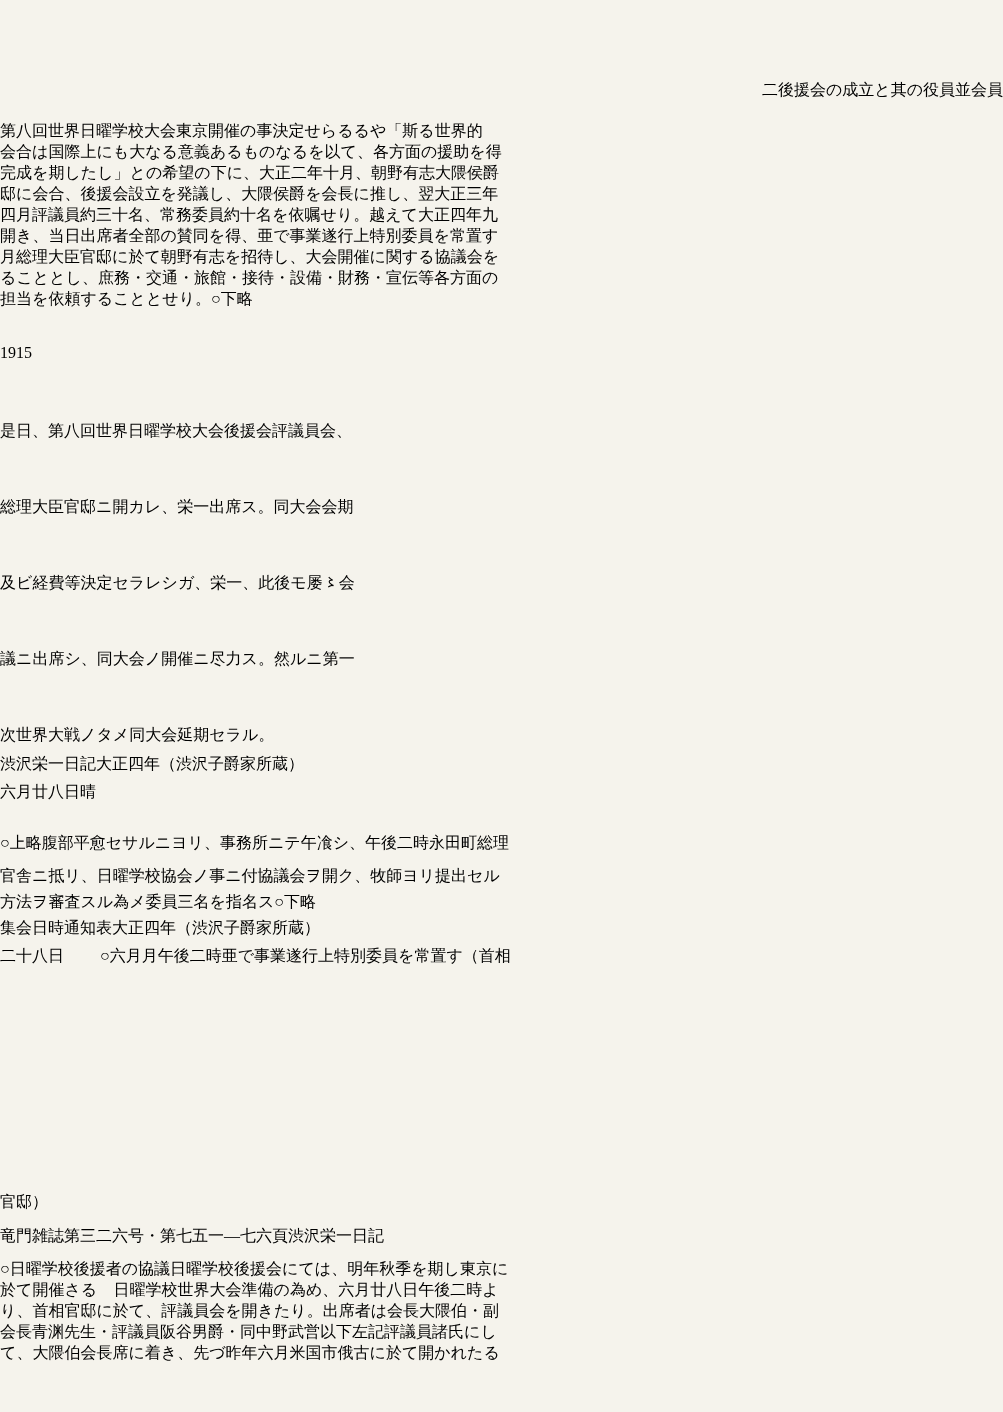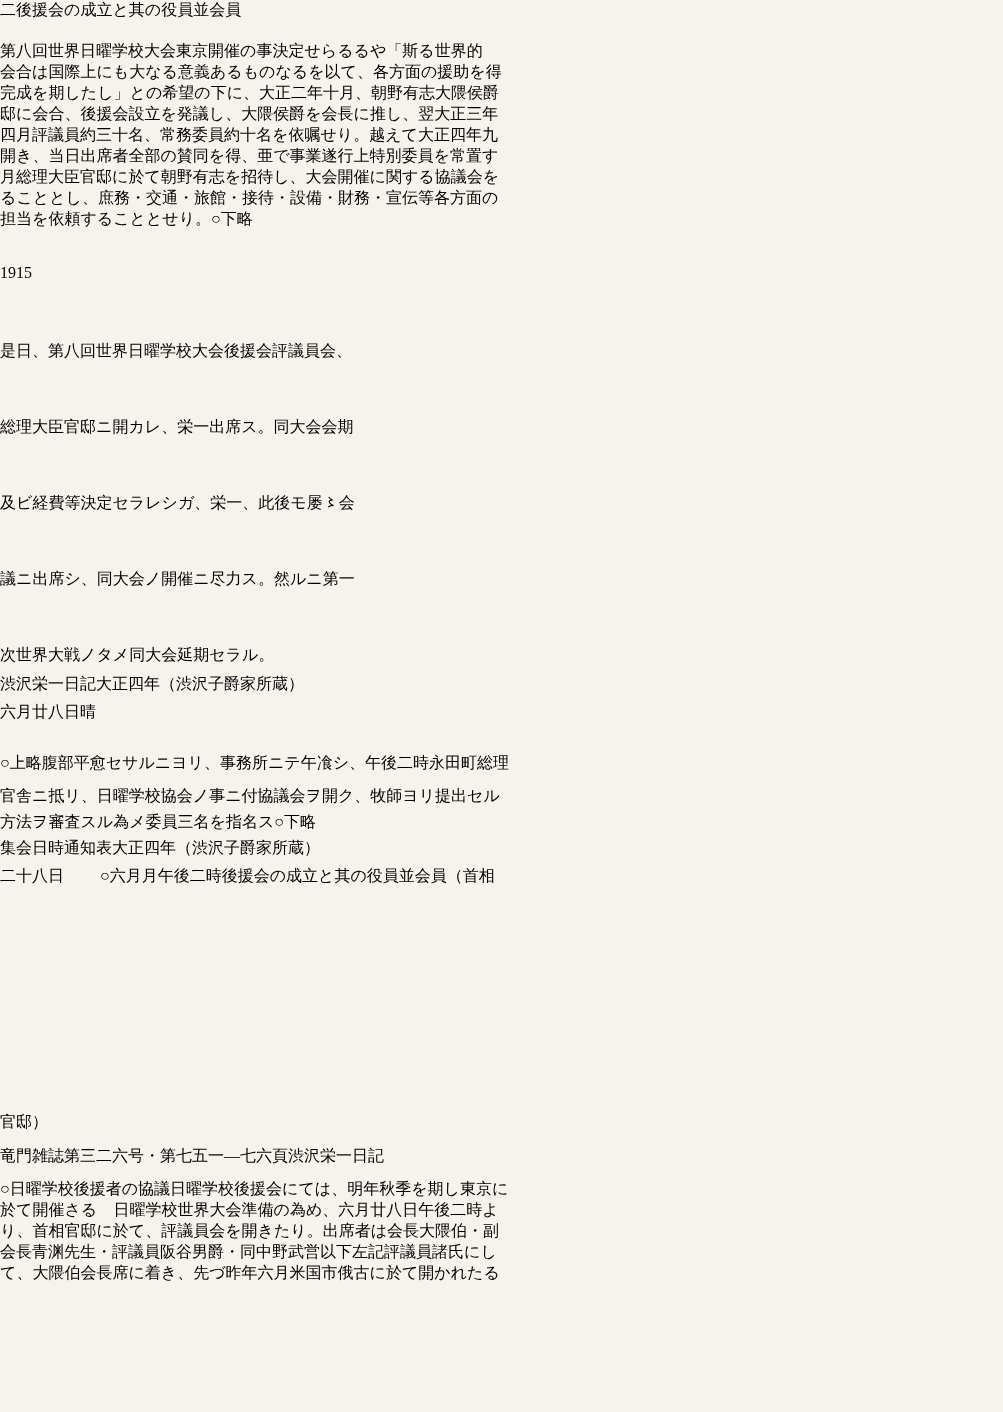--- a/index.html
+++ b/index.html
@@ -101,21 +101,21 @@
     position:absolute;left:0;top:1396px;width:100%;height:16px;
     background:linear-gradient(to bottom, rgba(100,95,84,0) 0%, rgba(100,95,84,0.08) 100%);
   }
 </style>
 </head>
 <body>
 
 <div id="page">
 
   <div class="sec" id="sec-top">
-      <div class="line" style=""><span>二</span><span class="sp" style="height: 24px;"></span><span>後援会の成立と其の役員並会員</span></div>
+      <div class="line" style="padding-top: 80px; text-align: right;"><span>二</span><span class="sp" style="height: 24px;"></span><span>後援会の成立と其の役員並会員</span></div>
       <div class="line" style="padding-top: 20px;"><span>第八回世界日曜学校大会東京開催の事決定せらるるや「斯る世界的</span></div>
       <div class="line"><span>会合は国際上にも大なる意義あるものなるを以て、各方面の援助を得</span></div>
       <div class="line"><span>完成を期したし」との希望の下に、大正二年十月、朝野有志大隈侯爵</span></div>
       <div class="line"><span>邸に会合、後援会設立を発議し、大隈侯爵を会長に推し、翌大正三年</span></div>
       <div class="line"><span>四月評議員約三十名、常務委員約十名を依嘱せり。越えて大正四年九</span></div>
       <div class="line"><span>開き、当日出席者全部の賛同を得、亜で事業遂行上特別委員を常置す</span></div>
       <div class="line"><span>月総理大臣官邸に於て朝野有志を招待し、大会開催に関する協議会を</span></div>
       <div class="line"><span>ることとし、庶務・交通・旅館・接待・設備・財務・宣伝等各方面の</span></div>
       <div class="line"><span>担当を依頼することとせり。</span><span class="small">○下略</span></div>
       <div class="line yr" style="padding-top: 30px; margin-right: 38px; line-height: 26px;"><span>1915</span></div>
@@ -125,21 +125,21 @@
       <div class="line loose" style="padding-top: 55px;"><span>議ニ出席シ、同大会ノ開催ニ尽力ス。然ルニ第一</span></div>
       <div class="line loose" style="padding-top: 55px;"><span>次世界大戦ノタメ同大会延期セラル。</span></div>
       <div class="line" style="margin-right: 30px; line-height: 36px;"><span class="title">渋沢栄一日記</span><span class="sp" style="height: 10px;"></span><span class="small">大正四年</span><span class="sp" style="height: 80px;"></span><span class="note">（渋沢子爵家所蔵）</span></div>
       <div class="line" style="margin-right: 22px;"><span>六月廿八日</span><span class="sp" style="height: 14px;"></span><span>晴</span></div>
       <div class="line tight" style="padding-top: 22px; margin-right: 8px; line-height: 36px;"><span class="small">○上略</span><span class="sp" style="height: 4px;"></span><span>腹部平愈セサルニヨリ、事務所ニテ午飡シ、午後二時永田町総理</span></div>
     </div>
   <div class="sec" id="sec-bottom">
       <div class="line" style="padding-top: 5px;"><span>官舎ニ抵リ、日曜学校協会ノ事ニ付協議会ヲ開ク、牧師ヨリ提出セル</span></div>
       <div class="line" style="padding-top: 5px;"><span>方法ヲ審査スル為メ委員三名を指名ス</span><span class="small">○下略</span></div>
       <div class="line" style="padding-top: 5px; margin-right: 36px;"><span>集会日時通知表</span><span class="sp" style="height: 18px;"></span><span class="small">大正四年</span><span class="sp" style="height: 112px;"></span><span class="note">（渋沢子爵家所蔵）</span></div>
-      <div class="line" style="padding-top: 7px;"><span>二十八日</span><span class="wari" style="height: 25px; margin-left: 36px;"><span class="wr">○六</span><span class="wl">月</span></span><span class="sp" style="height: 10px;"></span><span>月</span><span class="sp" style="height: 16px;"></span><span>午後二時</span><span class="sp" style="height: 10px;"></span><span>後援会の成立と其の役員並会員（首相</span></div>
+      <div class="line" style="padding-top: 7px;"><span>二十八日</span><span class="wari" style="height: 25px; margin-left: 36px;"><span class="wr">○六</span><span class="wl">月</span></span><span class="sp" style="height: 10px;"></span><span>月</span><span class="sp" style="height: 16px;"></span><span>午後二時</span><span class="sp" style="height: 10px;"></span><span>亜で事業遂行上特別委員を常置す（首相</span></div>
       <div class="line" style="padding-top: 225px;"><span>官邸）</span></div>
       <div class="line" style="padding-top: 5px; margin-right: 38px; line-height: 36px;"><span class="title2">竜門雑誌</span><span class="sp" style="height: 12px;"></span><span class="wari wari2" style="height: 177px;"><span class="wr">第三二六号・第七五一―七六頁</span><span class="wl">渋沢栄一日記</span></span></div>
       <div class="line" style="padding-top: 5px; margin-right: 24px;"><span>○</span><span class="wari" style="height: 25px;"><span class="wr">日曜</span><span class="wl">学校</span></span><span>後援者の協議</span><span class="sp" style="height: 18px;"></span><span>日曜学校後援会にては、明年秋季を期し東京に</span></div>
       <div class="line"><span>於て開催さるゝ日曜学校世界大会準備の為め、六月廿八日午後二時よ</span></div>
       <div class="line"><span>り、首相官邸に於て、評議員会を開きたり。出席者は会長大隈伯・副</span></div>
       <div class="line"><span>会長青渊先生・評議員阪谷男爵・同中野武営以下左記評議員諸氏にし</span></div>
       <div class="line"><span>て、大隈伯会長席に着き、先づ昨年六月米国市俄古に於て開かれたる</span></div>
     </div>
 
   <div class="edge"></div>

